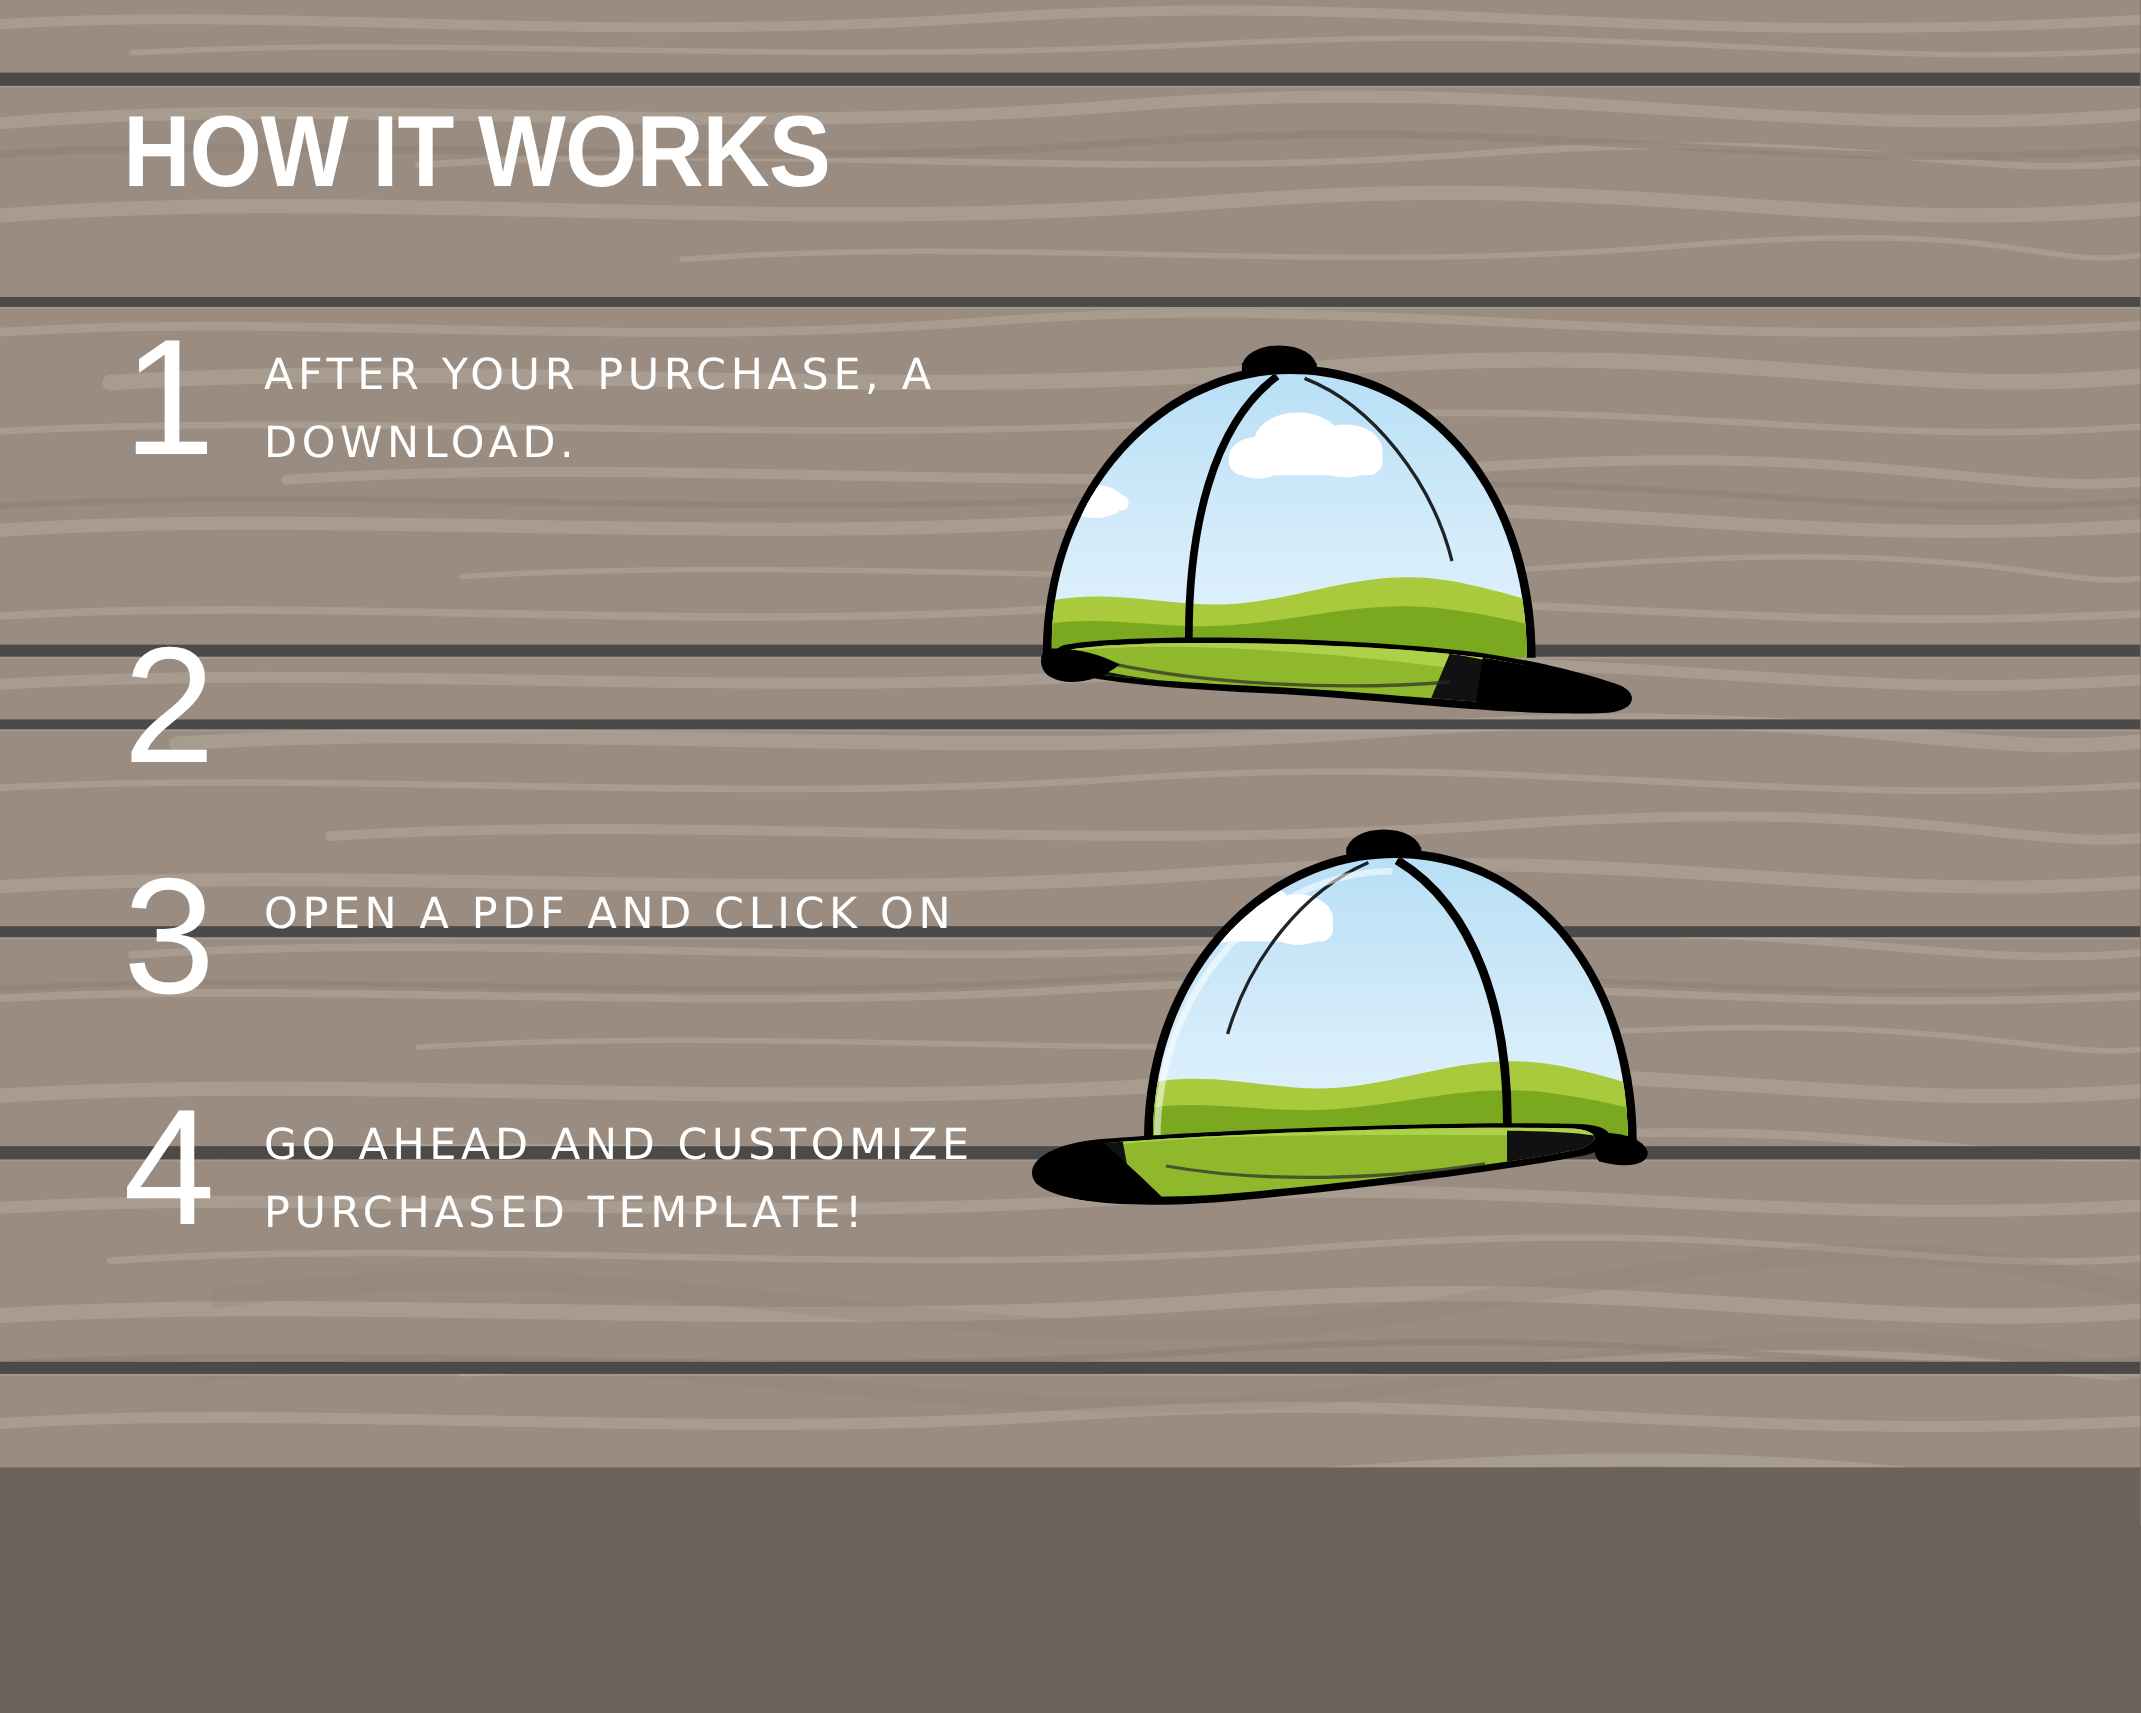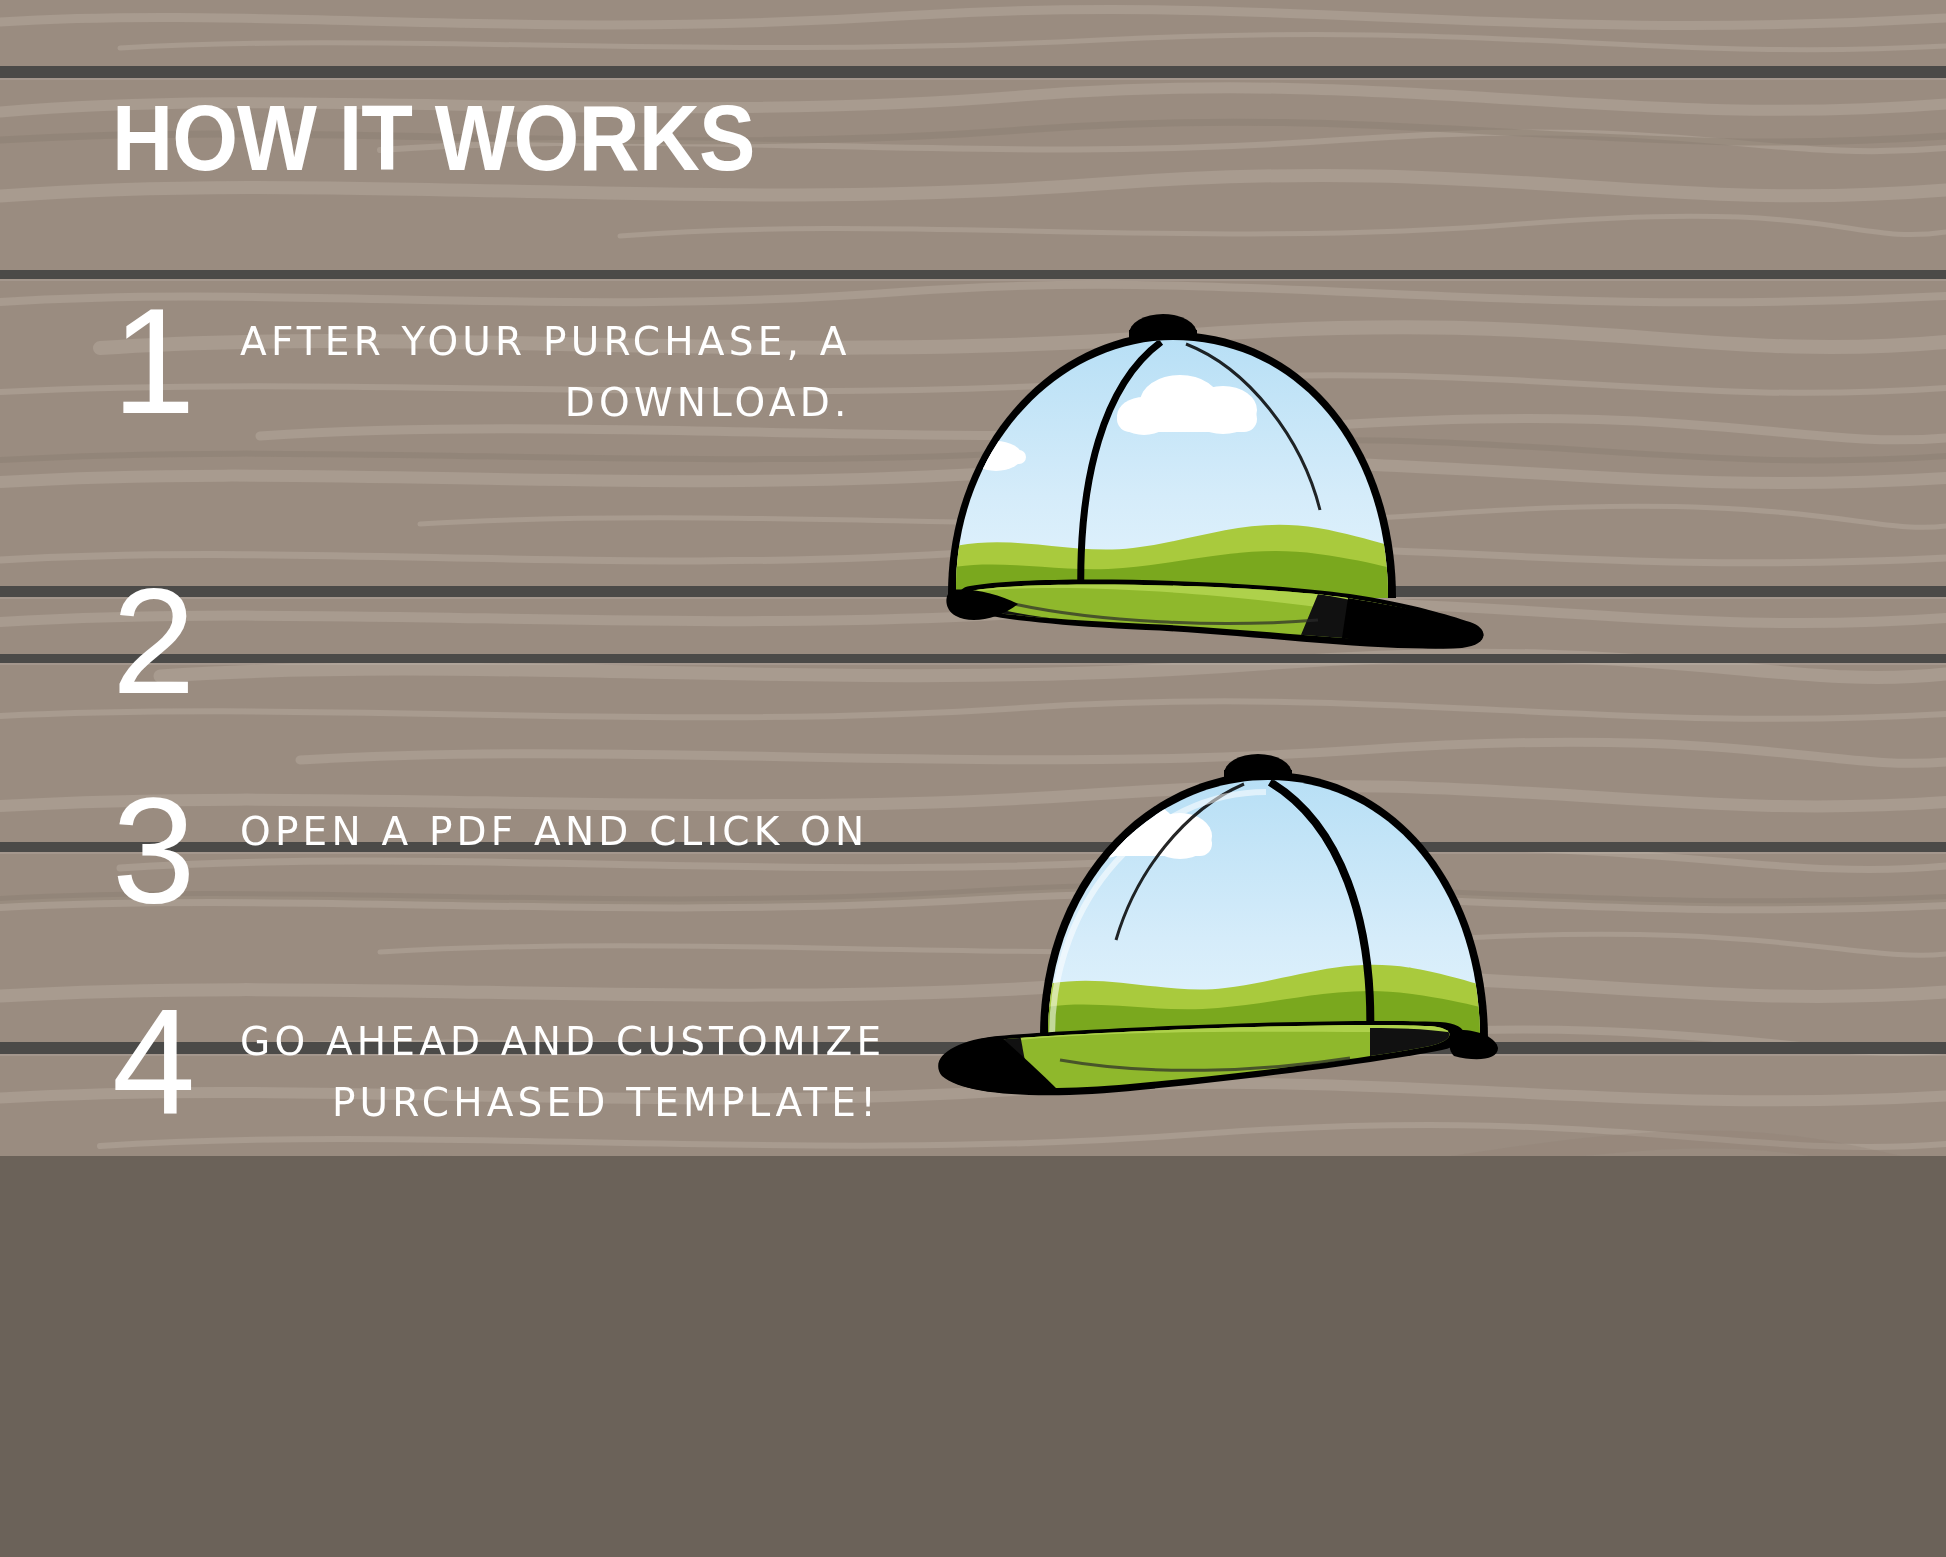--- a/index.html
+++ b/index.html
@@ -3,21 +3,21 @@
 <meta charset="utf-8">
 <style>
   html, body {
     margin: 0;
     padding: 0;
     background: #6b6259;
   }
   #stage {
     position: relative;
     width: 1946px;
-    height: 1156px;
+    height: 1334px;
     overflow: hidden;
     background: #9a8c80;
     font-family: "DejaVu Sans", sans-serif;
   }
 
   
   .wood-base {
     position: absolute;
     inset: 0;
     background: #9a8c80;
@@ -77,21 +77,20 @@
   .step-text {
     color: #ffffff;
     font-family: "DejaVu Sans", sans-serif;
     font-weight: 400;
     font-size: 39px;
     line-height: 1.56;
     letter-spacing: 4.2px;
     text-transform: uppercase;
     padding-top: 12px;
     max-width: 640px;
-    text-align: right;
   }
   .step-text .ln { display: block; white-space: nowrap; }
 
   
   .cap { position: absolute; }
 </style>
 </head>
 <body>
 
 <div id="stage">

